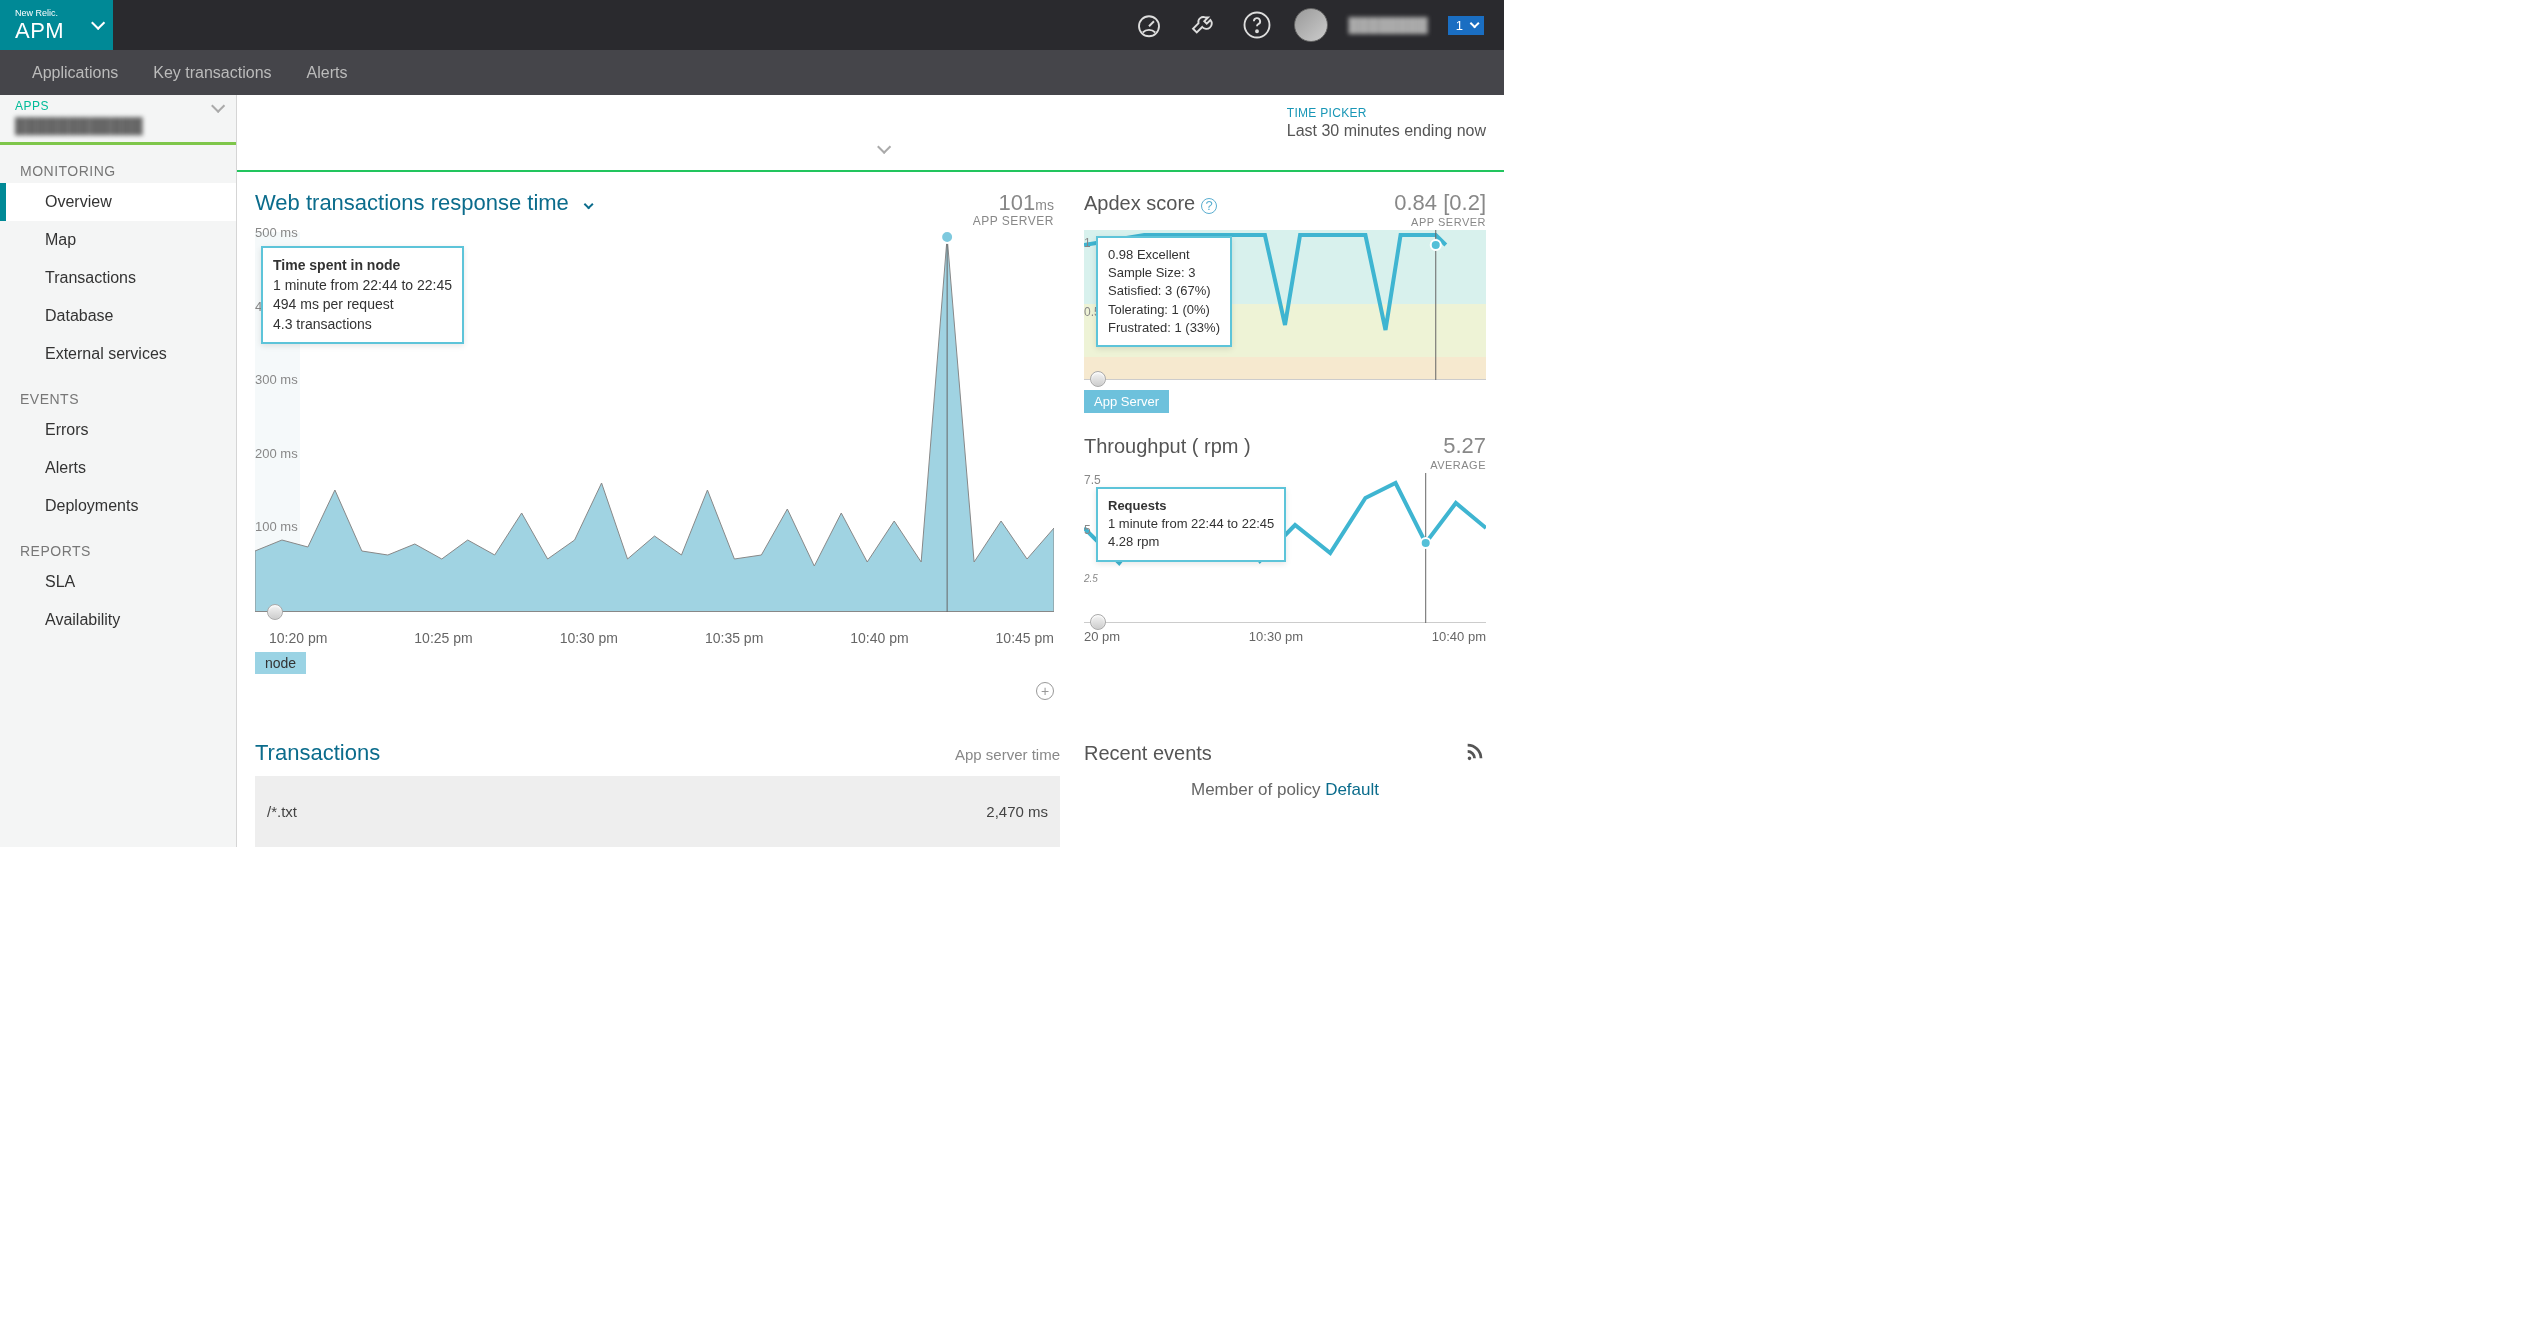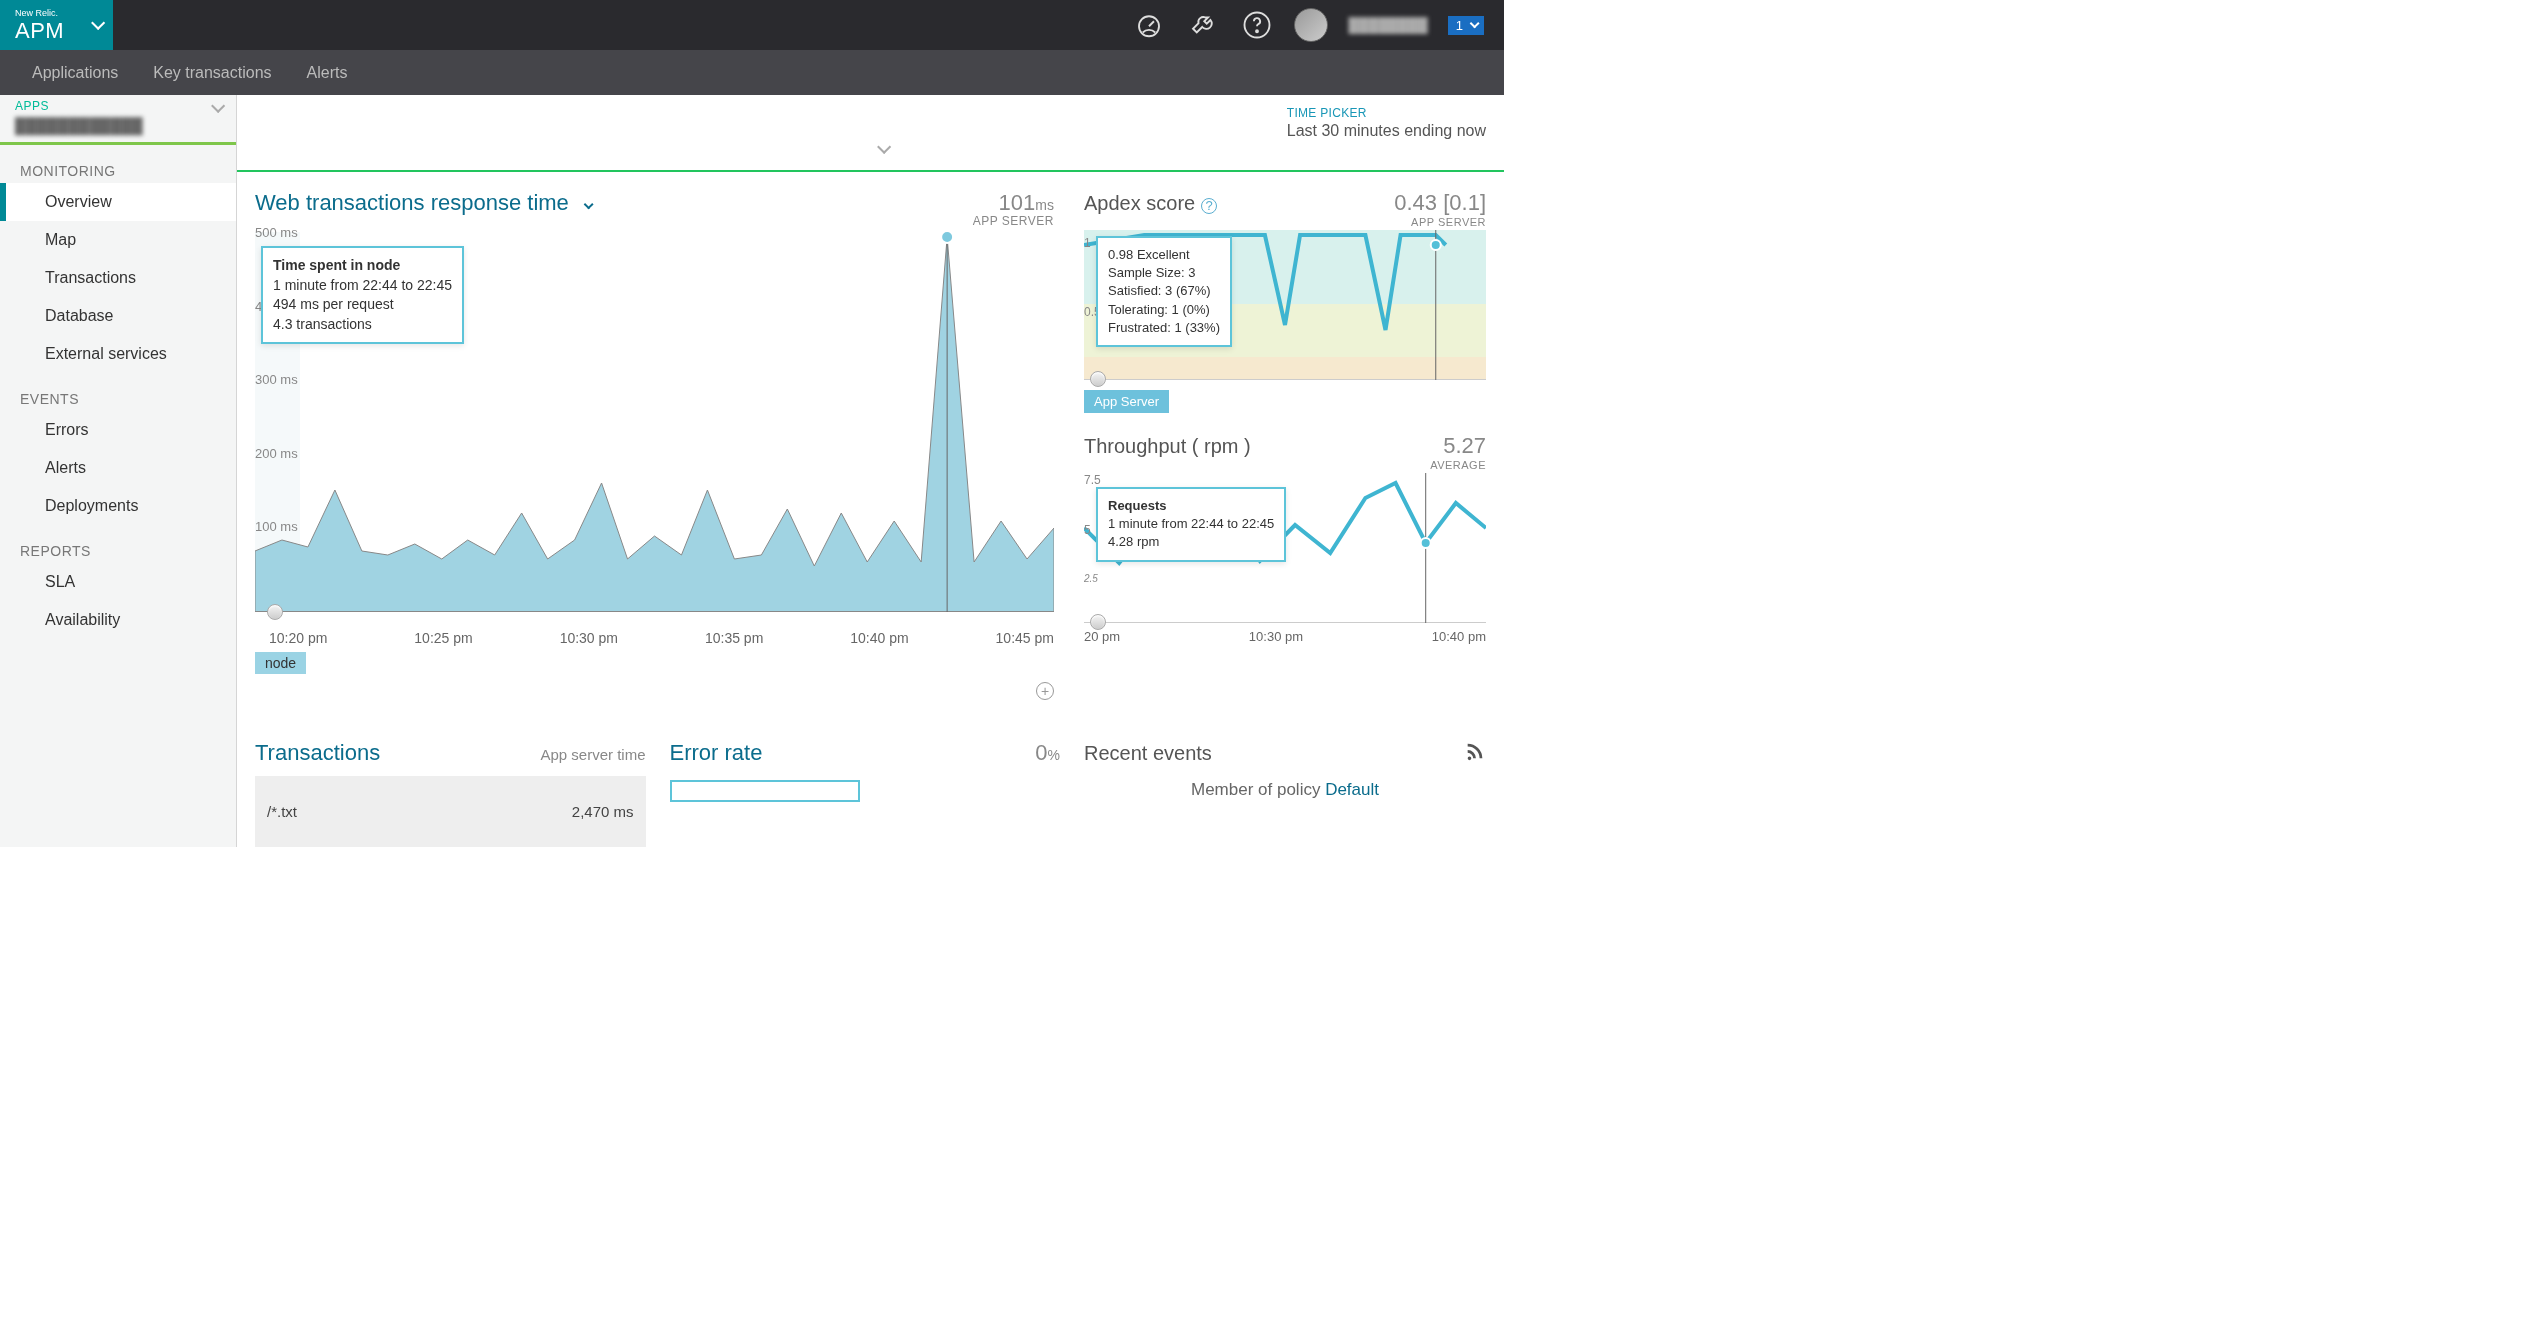--- a/index.html
+++ b/index.html
@@ -226,21 +226,21 @@
         <span class="legend-chip">node</span>
         <div class="add-circle">+</div>
       </div>
 
       <div class="col-right">
 
         <div class="mini-panel">
           <div class="mini-head">
             <span class="mini-title">Apdex score</span>
             <span class="mini-help">?</span>
-            <span class="mini-metric">0.43 [0.1]</span>
+            <span class="mini-metric">0.84 [0.2]</span>
           </div>
           <div class="mini-sub">APP SERVER</div>
           <div class="mini-chart" style="background:linear-gradient(#d8f1ed 0%,#d8f1ed 50%,#eef3d6 50%,#eef3d6 85%,#f6e9cf 85%);">
             <svg width="100%" height="150" viewBox="0 0 400 150" preserveAspectRatio="none">
               <path fill="none" stroke="#3fb5d1" stroke-width="4" d="M0,15 L60,5 L120,5 L160,5 L180,5 L200,95 L215,5 L260,5 L280,5 L300,100 L315,5 L350,5 L360,15"></path>
               <line x1="350" y1="0" x2="350" y2="150" stroke="#666"></line>
               <circle cx="350" cy="15" r="5" fill="#55c0d8" stroke="#fff" stroke-width="2"></circle>
             </svg>
             <div style="position:absolute;left:0;top:6px;font-size:12px;color:#888;">1</div>
             <div style="position:absolute;left:0;top:75px;font-size:12px;color:#888;">0.5</div>
@@ -291,27 +291,20 @@
       <div class="b-col1">
         <div style="display:flex;align-items:baseline;">
           <span class="panel-title">Transactions</span>
           <span class="sub-label">App server time</span>
         </div>
         <div class="trans-row">
           <span>/*.txt</span>
           <span>2,470 ms</span>
         </div>
       </div>
-      <div class="b-col2">
-        <div style="display:flex;align-items:baseline;">
-          <span class="panel-title">Error rate</span>
-          <span class="panel-metric" style="margin-left:auto;"><span>0</span><small>%</small></span>
-        </div>
-        <div style="height:22px;border:2px solid #5dc4d9;width:190px;margin-top:14px;"></div>
-      </div>
       <div class="b-col3">
         <div style="display:flex;align-items:center;">
           <span class="mini-title">Recent events</span>
           <span class="rss-icon">
             <svg width="22" height="22" viewBox="0 0 24 24" fill="#555">
                 <path d="M4 11a9 9 0 0 1 9 9h-3a6 6 0 0 0-6-6v-3zm0-7a16 16 0 0 1 16 16h-3A13 13 0 0 0 4 7V4zm2 14a2 2 0 1 1 0 4 2 2 0 0 1 0-4z"></path>
               </svg>
           </span>
         </div>
         <div class="policy-line">

